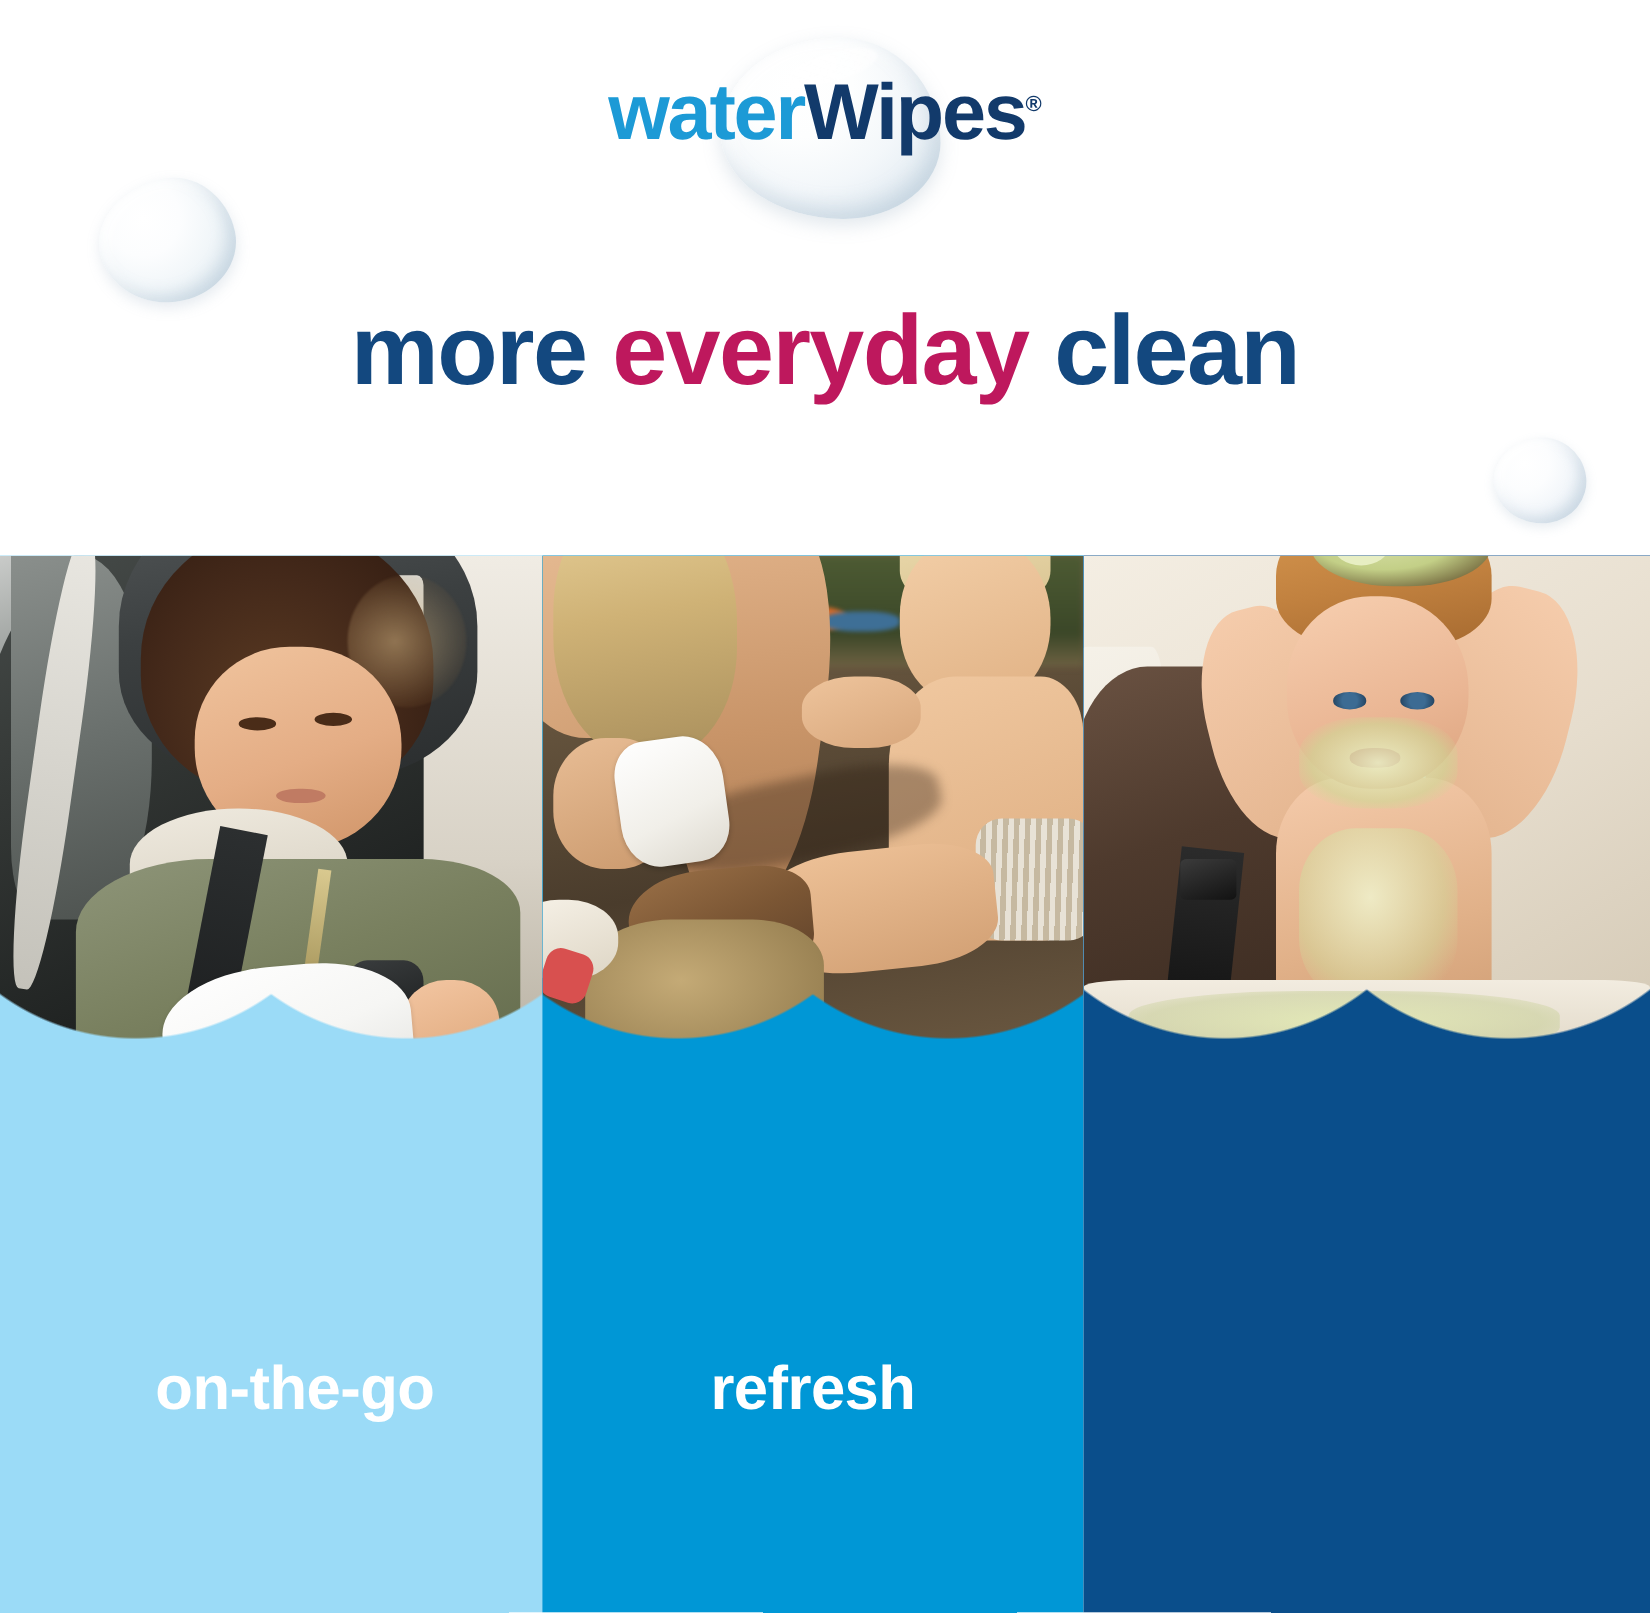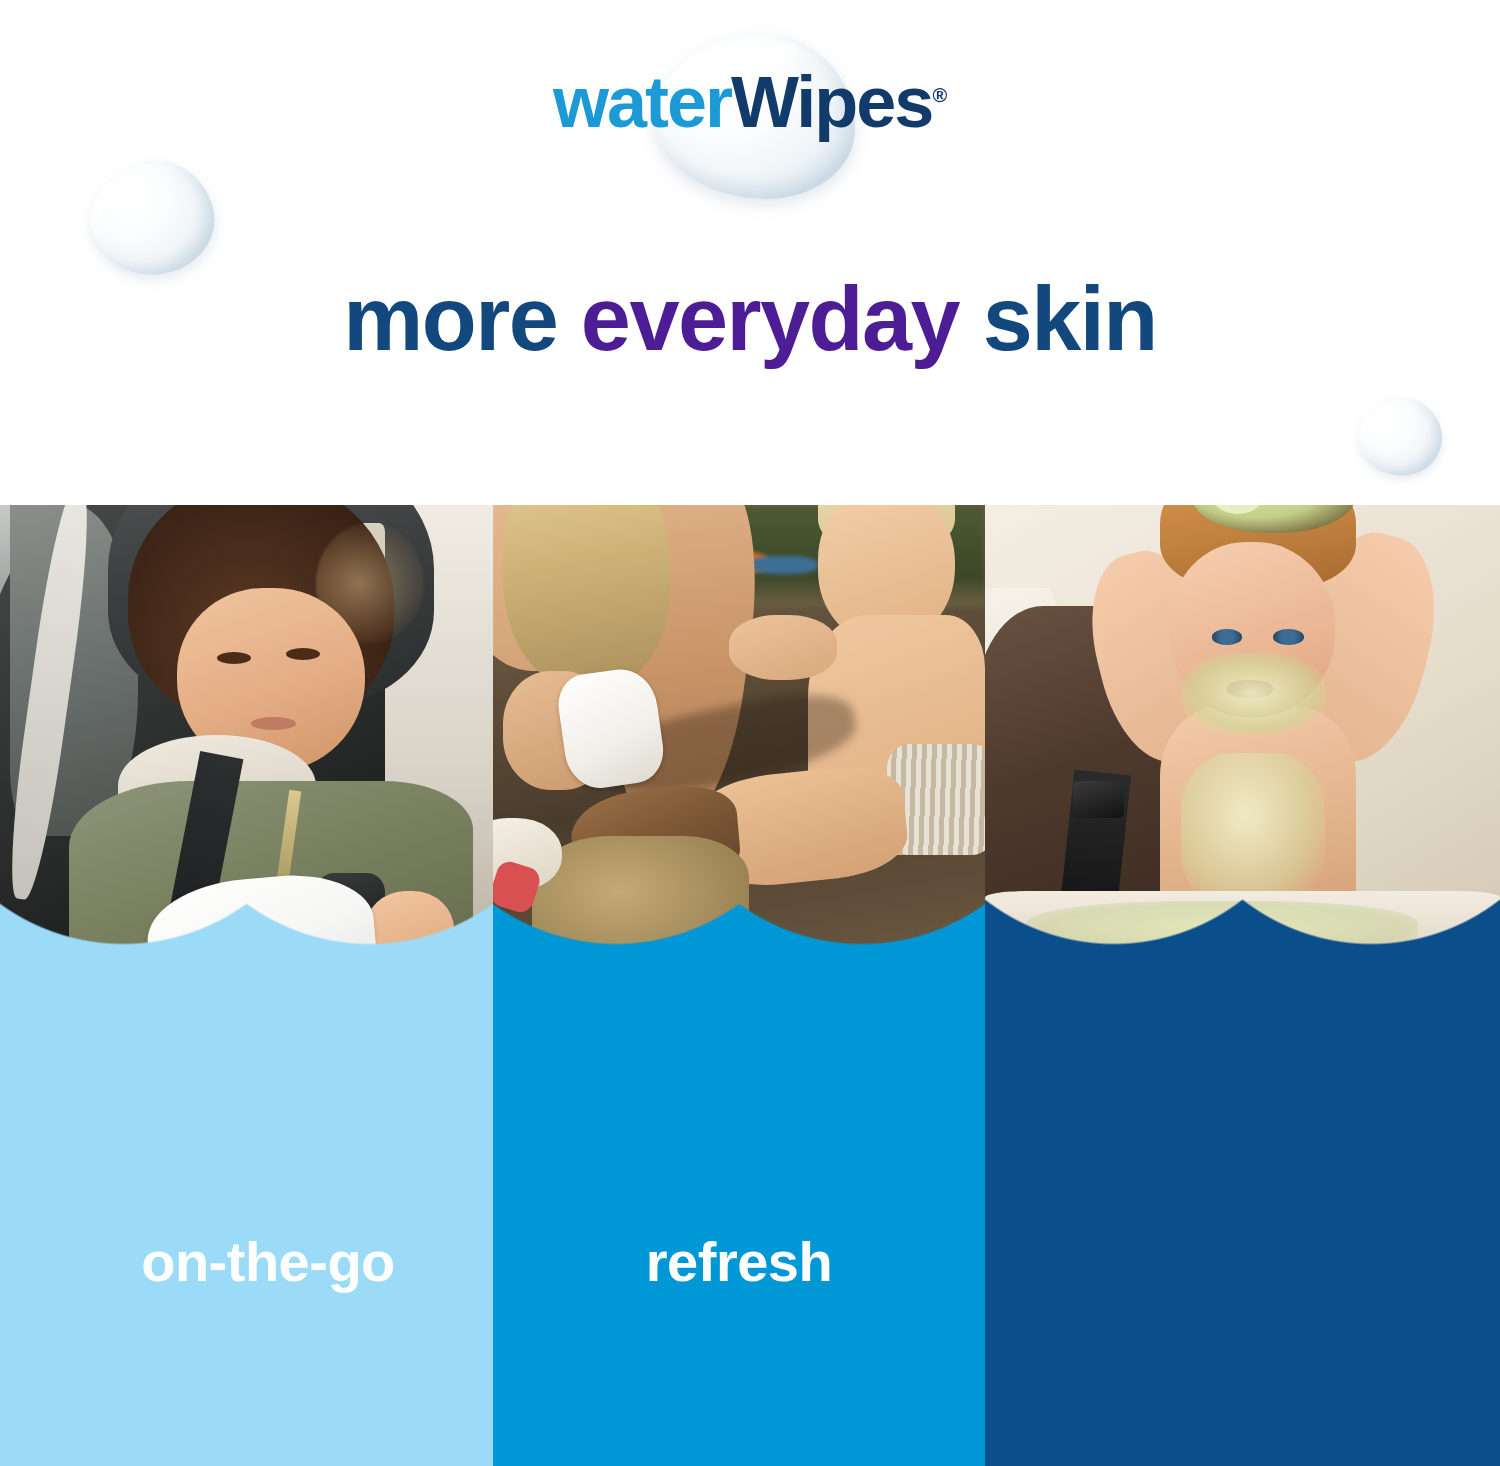--- a/index.html
+++ b/index.html
@@ -111,21 +111,21 @@
     left: 0; top: 272px;
     width: 1500px;
     text-align: center;
     font-size: 90px;
     font-weight: bold;
     letter-spacing: -1.5px;
     line-height: 1.05;
     white-space: nowrap;
   }
   .hl-dark  { color: #13487F; }
-  .hl-light { color: #4c1d95; margin-top: 12px; }
+  .hl-light { color: #be185d; margin-top: 12px; }
 
   
   .columns {
     position: absolute;
     left: 0; top: 505px;
     width: 1500px;
     height: 961px;
     display: flex;
   }
   .col {
@@ -351,21 +351,21 @@
     <div class="logo-drop"></div>
     <div class="logo-text">
       <span class="logo-water">water</span><span class="logo-wipes">Wipes</span><span class="logo-reg">®</span>
     </div>
   </div>
 
   <div class="drop-left"></div>
   <div class="drop-right"></div>
 
   <div class="headline">
-    <span class="hl-dark">more </span><span class="hl-light">everyday</span><span class="hl-dark"> skin</span>
+    <span class="hl-dark">more </span><span class="hl-light">everyday</span><span class="hl-dark"> clean</span>
   </div>
 
 </div>
 
 <div class="columns">
 
   <div class="col col-1">
     <div class="photo">
       <div class="photo-inner ph1">
         <div class="bg-room"></div>

